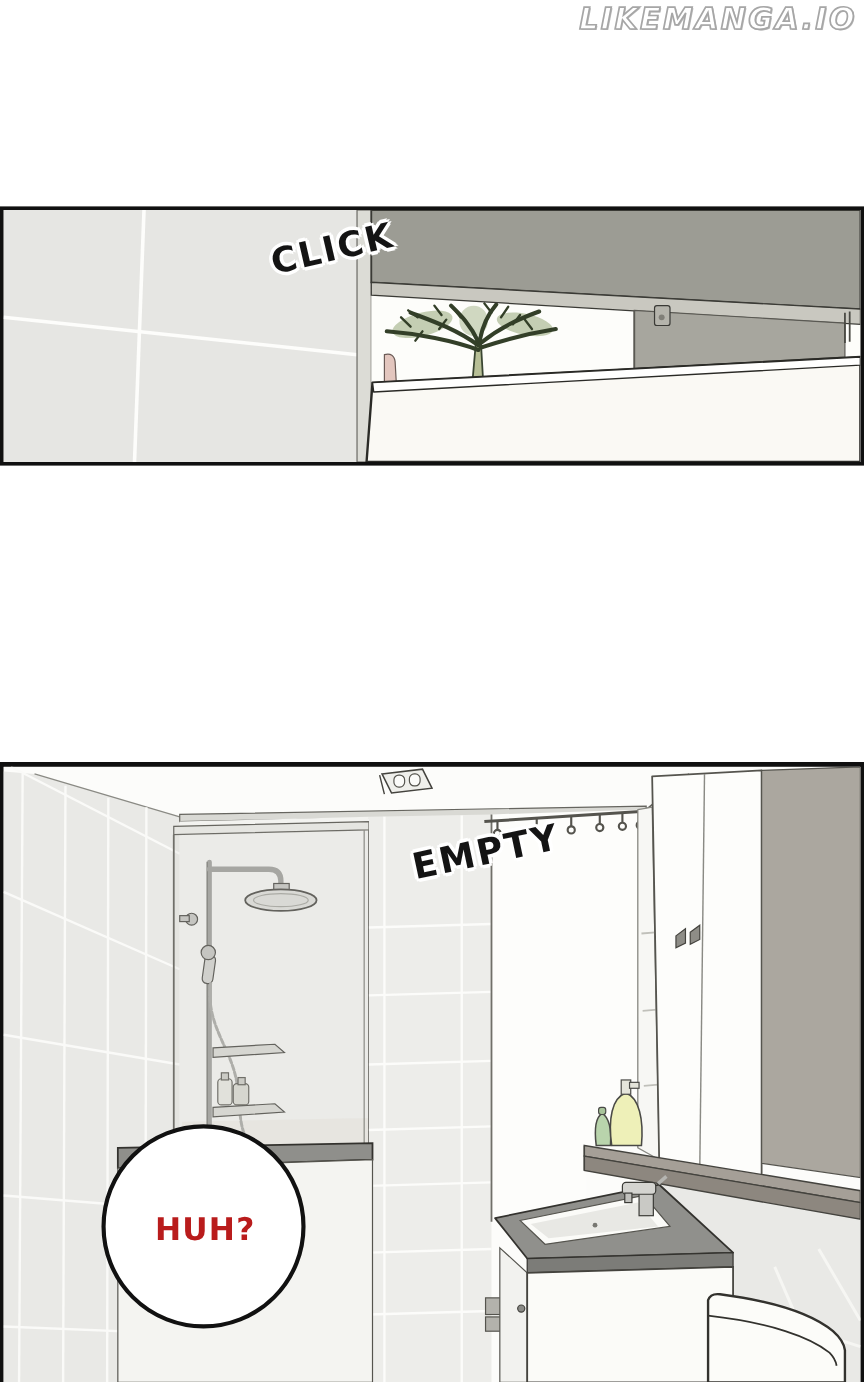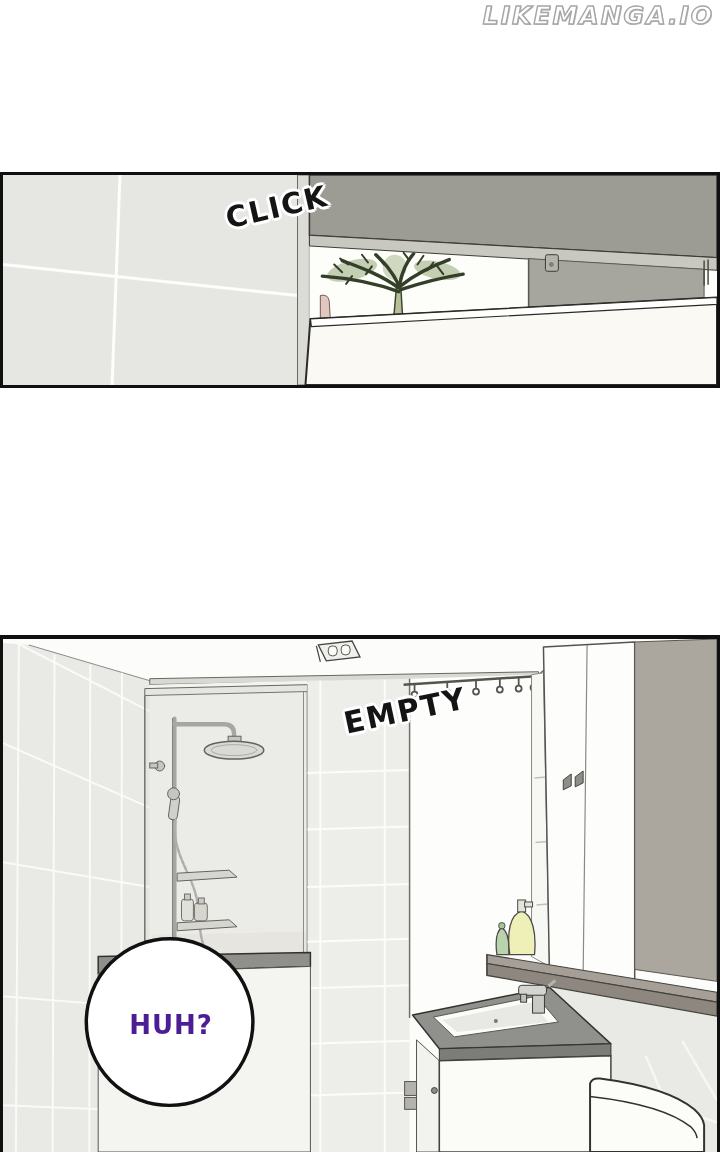--- a/index.html
+++ b/index.html
@@ -12,21 +12,21 @@
   .panel1{top:172px;height:216px;border:3px solid #101010;}
   .panel2{top:635px;height:517px;border:3px solid #101010;border-top-width:4px;border-bottom:none;}
   .panel svg{position:absolute;left:0;top:0;width:100%;height:100%;}
   .sfx{position:absolute;color:#141414;font-weight:bold;white-space:nowrap;
        text-shadow:-2px -2px 0 #fff,2px -2px 0 #fff,-2px 2px 0 #fff,2px 2px 0 #fff,
                    0 -3px 0 #fff,0 3px 0 #fff,-3px 0 0 #fff,3px 0 0 #fff;}
   .sfx-click{left:222px;top:15px;font-size:29px;letter-spacing:2px;transform:rotate(-13deg);}
   .sfx-empty{left:340px;top:54px;font-size:30px;letter-spacing:2px;transform:rotate(-12deg);}
   .bubble-text{position:absolute;left:84px;top:302px;width:168px;height:168px;display:flex;
        align-items:center;justify-content:center;font-size:26px;font-weight:bold;
-       letter-spacing:1px;color:#4c1d95;}
+       letter-spacing:1px;color:#b91c1c;}
 </style>
 </head>
 <body>
 
 <div class="page">
 
   <div class="watermark">LIKEMANGA.IO</div>
 
   <div class="panel panel1">
     <svg viewBox="0 0 720 216" preserveAspectRatio="none">

